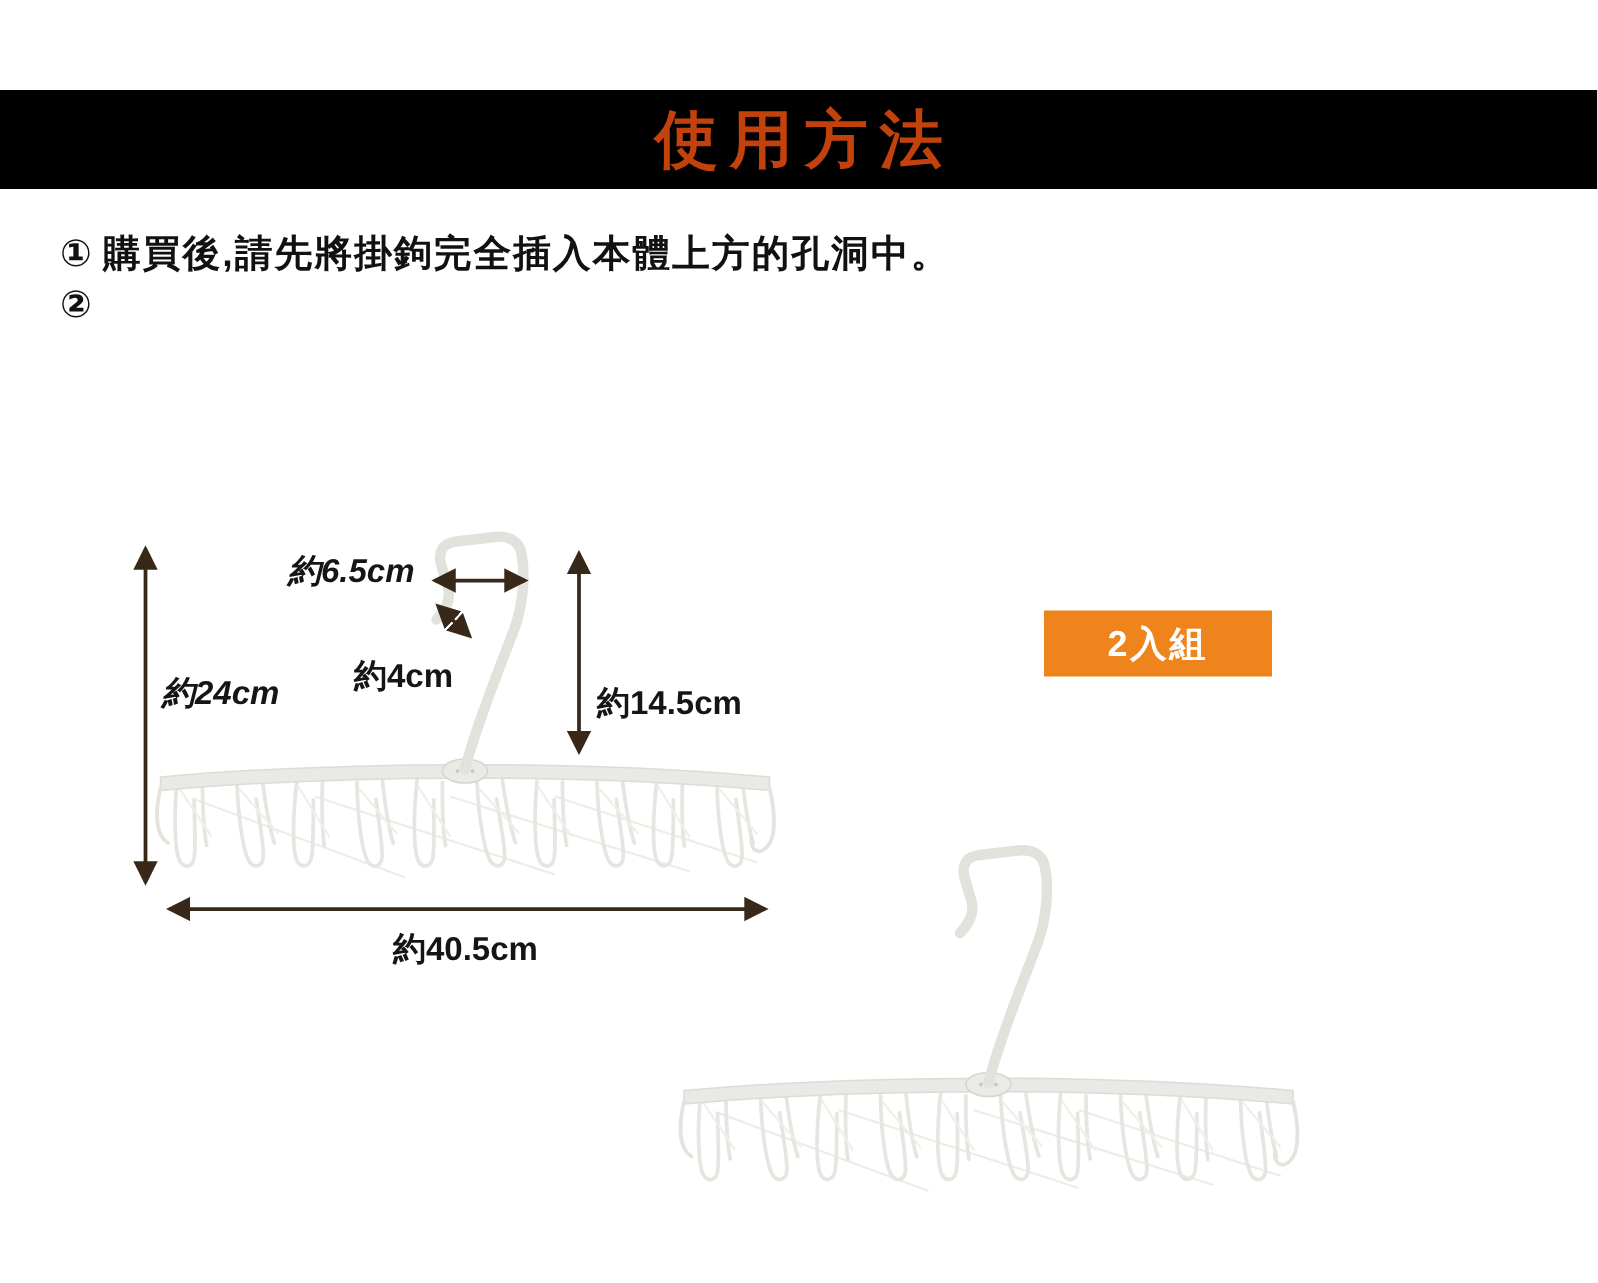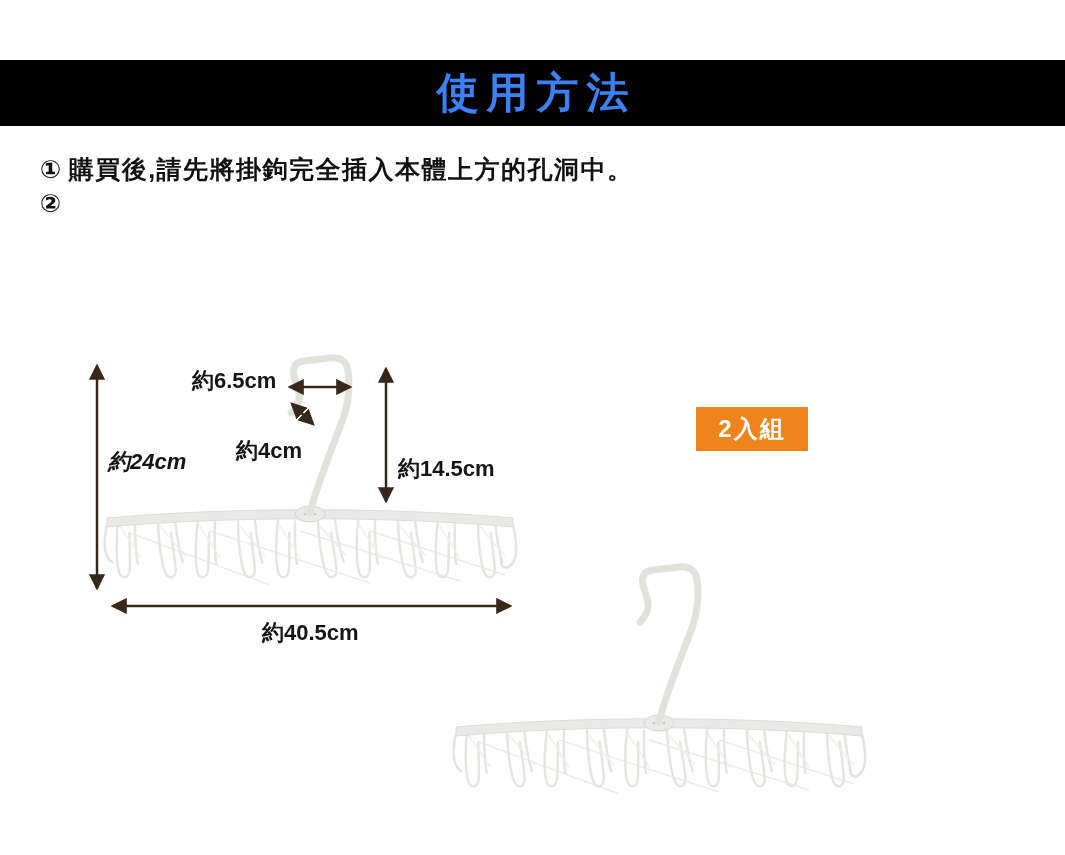--- a/index.html
+++ b/index.html
@@ -49,44 +49,44 @@
     width: 1065px; height: 855px;
   }
   .dim-label {
     position: absolute;
     font-size: 22px;
     font-weight: bold;
     color: #151515;
     white-space: nowrap;
   }
   .dim-24   { left: 108px; top: 447px; font-style: italic; }
-  .dim-65   { left: 192px; top: 366px; }
+  .dim-65   { left: 192px; top: 366px; font-style: italic; }
   .dim-4    { left: 236px; top: 436px; }
   .dim-145  { left: 398px; top: 421px; margin-top: 33px; }
   .dim-405  { left: 262px; top: 618px; }
   .badge {
     position: absolute;
     left: 696px; top: 407px;
-    width: 112px; height: 44px;
+    width: 152px; height: 44px;
     display: flex;
     align-items: center;
     justify-content: center;
     color: #ffffff;
     font-size: 24px;
     font-weight: bold;
     letter-spacing: 2px;
   }
 </style>
 </head>
 <body>
 
 <div class="page">
 
   <div class="header" style="background: rgb(0, 0, 0);">
-    <h1 style="color: #3b82f6;">使用方法</h1>
+    <h1 style="color: #c2410c;">使用方法</h1>
   </div>
 
   <div class="instructions">
     <div class="inst-line">
       <span class="inst-num">①</span>
       <span>購買後,請先將掛鉤完全插入本體上方的孔洞中。</span>
     </div>
     <div class="inst-line">
       <span class="inst-num">②</span>
     </div>

